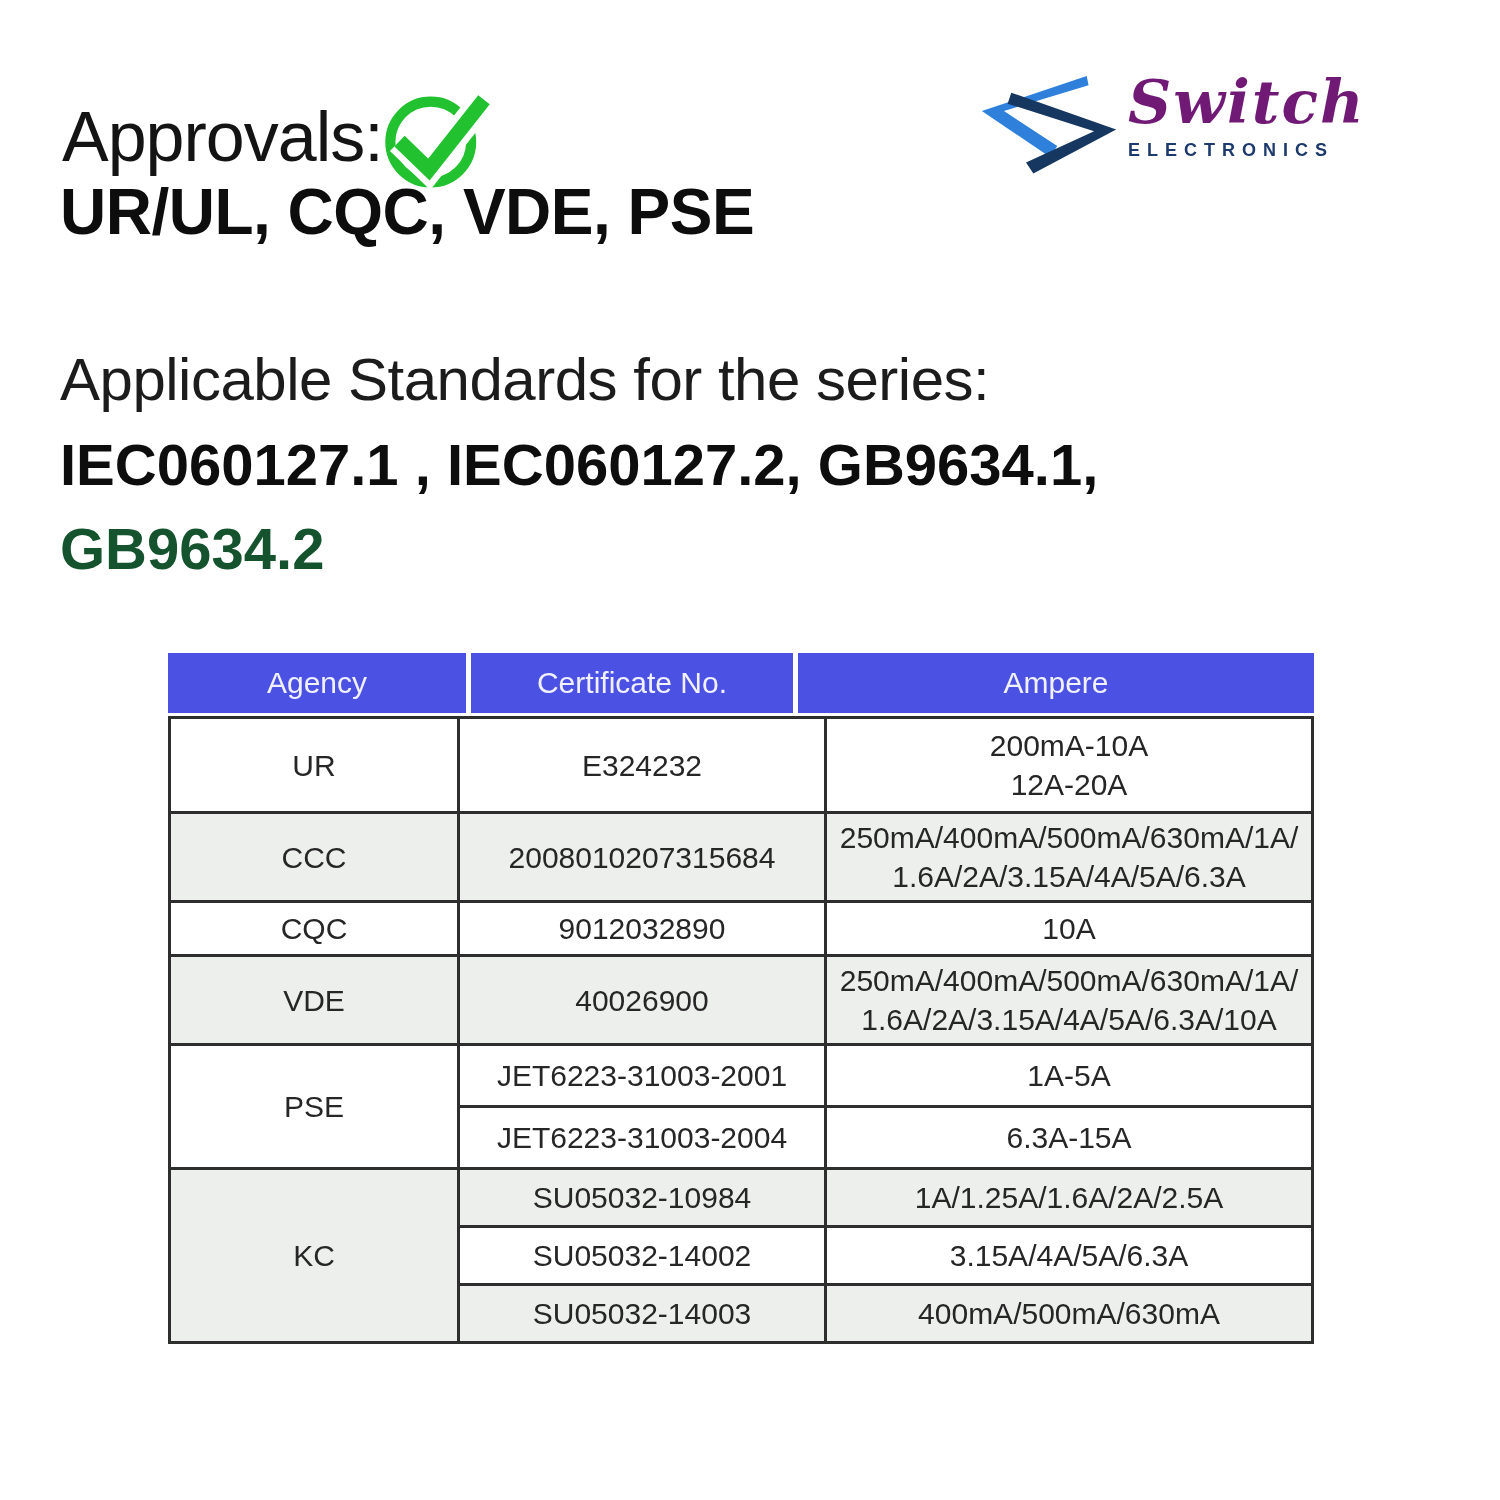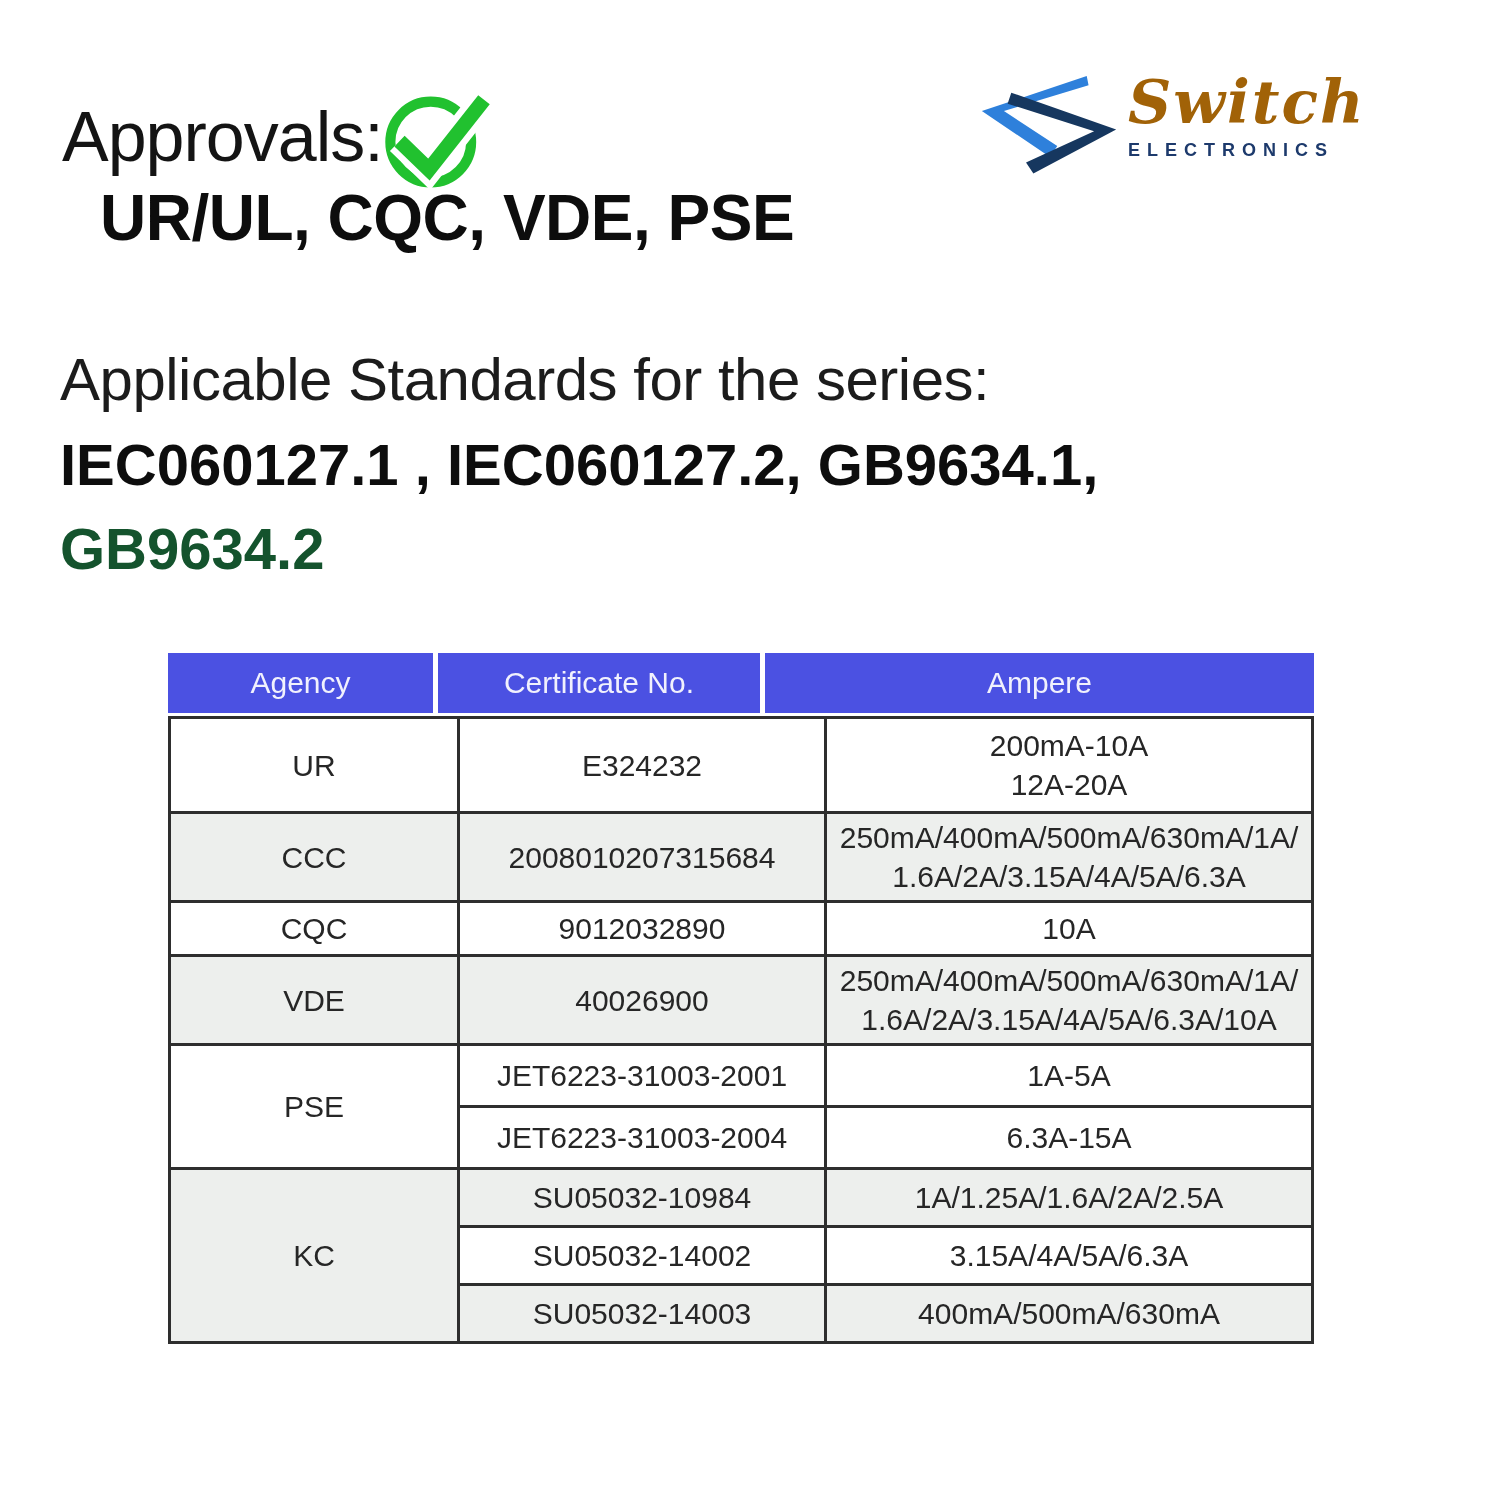--- a/index.html
+++ b/index.html
@@ -5,44 +5,44 @@
   * { margin:0; padding:0; box-sizing:border-box; }
   html,body { width:1500px; height:1500px; background:#ffffff;
     font-family:"Liberation Sans", sans-serif; color:#1a1a1a; overflow:hidden; }
   .abs { position:absolute; }
 
   
   .approvals-row { left:62px; top:82px; display:flex; align-items:center; }
   .approvals-label { font-size:70px; font-weight:400; letter-spacing:-1px; color:#141414; line-height:1; }
   .check-icon svg { display:block; }
 
-  .approvals-list { left:60px; top:186px; font-size:64px; font-weight:700;
-    letter-spacing:-0.5px; color:#0d0d0d; line-height:1;margin-left:40px; }
+  .approvals-list { left:60px; top:180px; font-size:64px; font-weight:700;
+    letter-spacing:-0.5px; color:#0d0d0d; line-height:1; }
 
   
   .logo { left:980px; top:72px; display:flex; align-items:flex-start; gap:10px; }
   .logo-icon svg { display:block; }
   .logo-textcol { display:flex; flex-direction:column; }
   .logo-name { font-family:"DejaVu Serif", serif; font-style:italic; font-weight:bold;
-    font-size:60px; line-height:1; color:#a16207; letter-spacing:2px; }
+    font-size:60px; line-height:1; color:#701a75; letter-spacing:2px; }
   .logo-sub { font-size:18px; font-weight:bold; letter-spacing:7px;
     color:#1D3A6C; margin-top:8px; }
 
   
   .standards-intro { left:60px; top:350px; font-size:60px; font-weight:400;
     letter-spacing:-0.5px; color:#1c1c1c; line-height:1; }
   .standards-b1 { left:60px; top:436px; font-size:58px; font-weight:700; color:#0d0d0d; line-height:1; }
   .standards-b2 { left:60px; top:520px; font-size:58px; font-weight:700; color:#14532d; line-height:1; }
 
   
   .cert-wrap { left:168px; top:653px; width:1146px; }
   .cert-header { display:flex; gap:5px; height:60px; margin-bottom:3px; }
   .cert-header .hc { background:#4B51E2; color:#F1F1FD; font-size:30px;
     display:flex; align-items:center; justify-content:center; }
-  .hc1 { width:265px; } .hc2 { width:322px; } .hc3 { flex:1; }
+  .hc1 { width:298px; } .hc2 { width:322px; } .hc3 { flex:1; }
 
   table.cert { width:100%; border-collapse:collapse; table-layout:fixed;
     font-size:30px; color:#262626; }
   table.cert td { border:3px solid #2e2e2e; text-align:center;
     vertical-align:middle; padding:4px 10px; line-height:1.3; }
   col.c1 { width:289px; } col.c2 { width:367px; }
   .r-ur  { height:95px; } .r-ccc { height:84px; } .r-cqc { height:54px; }
   .r-vde { height:88px; } .r-pse { height:62px; } .r-kc  { height:58px; }
   .gray  { background:#EDEFED; }
   .white { background:#FFFFFF; }

